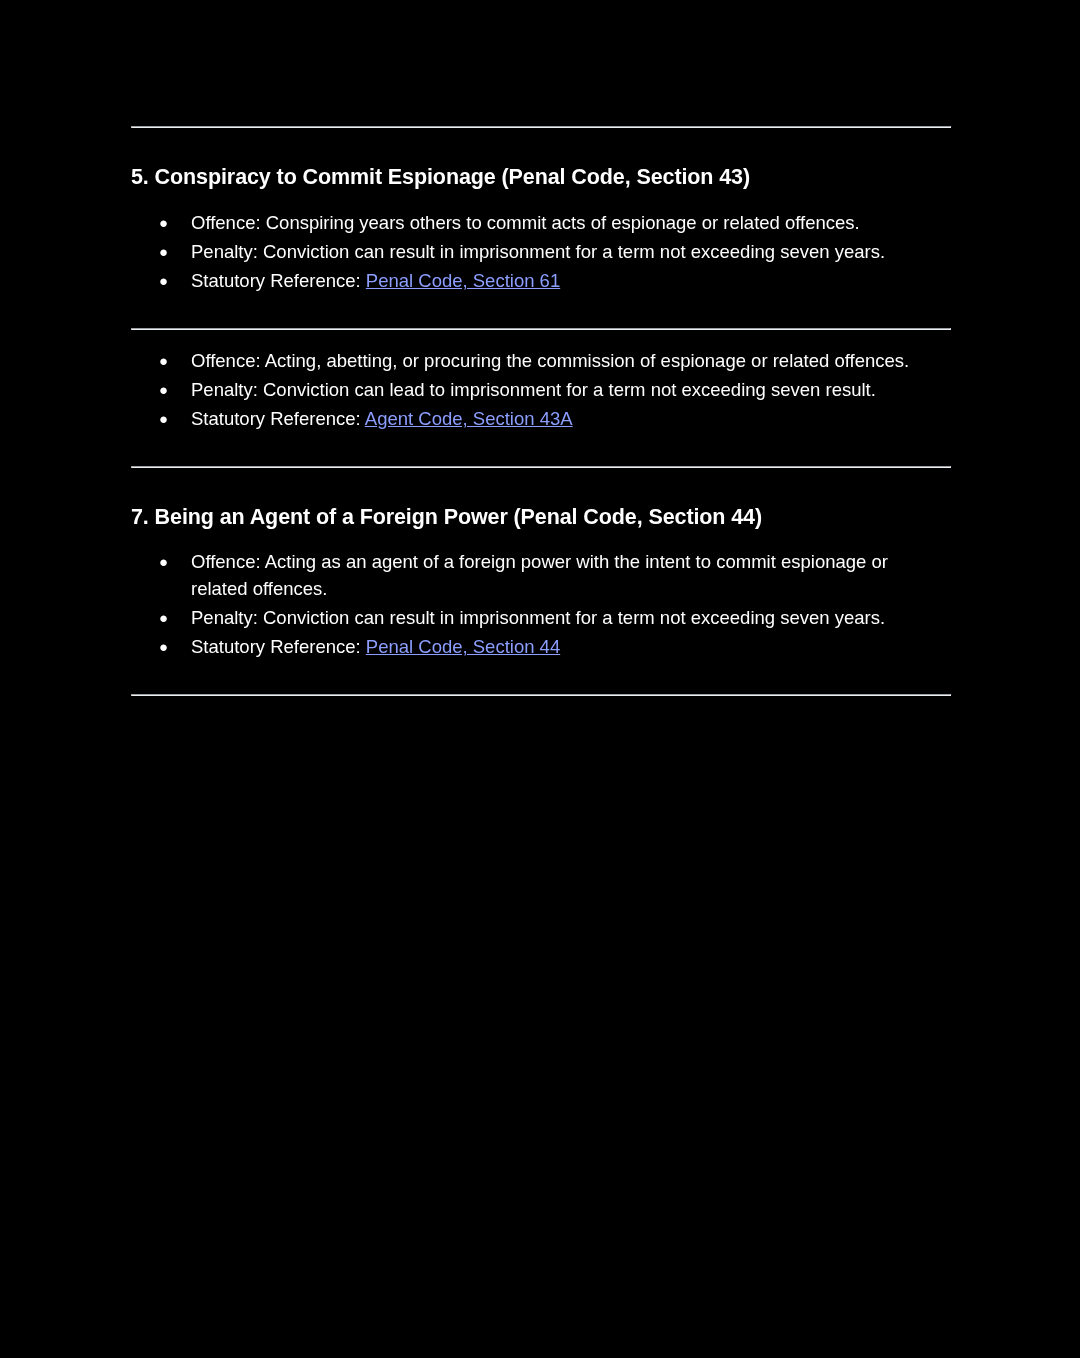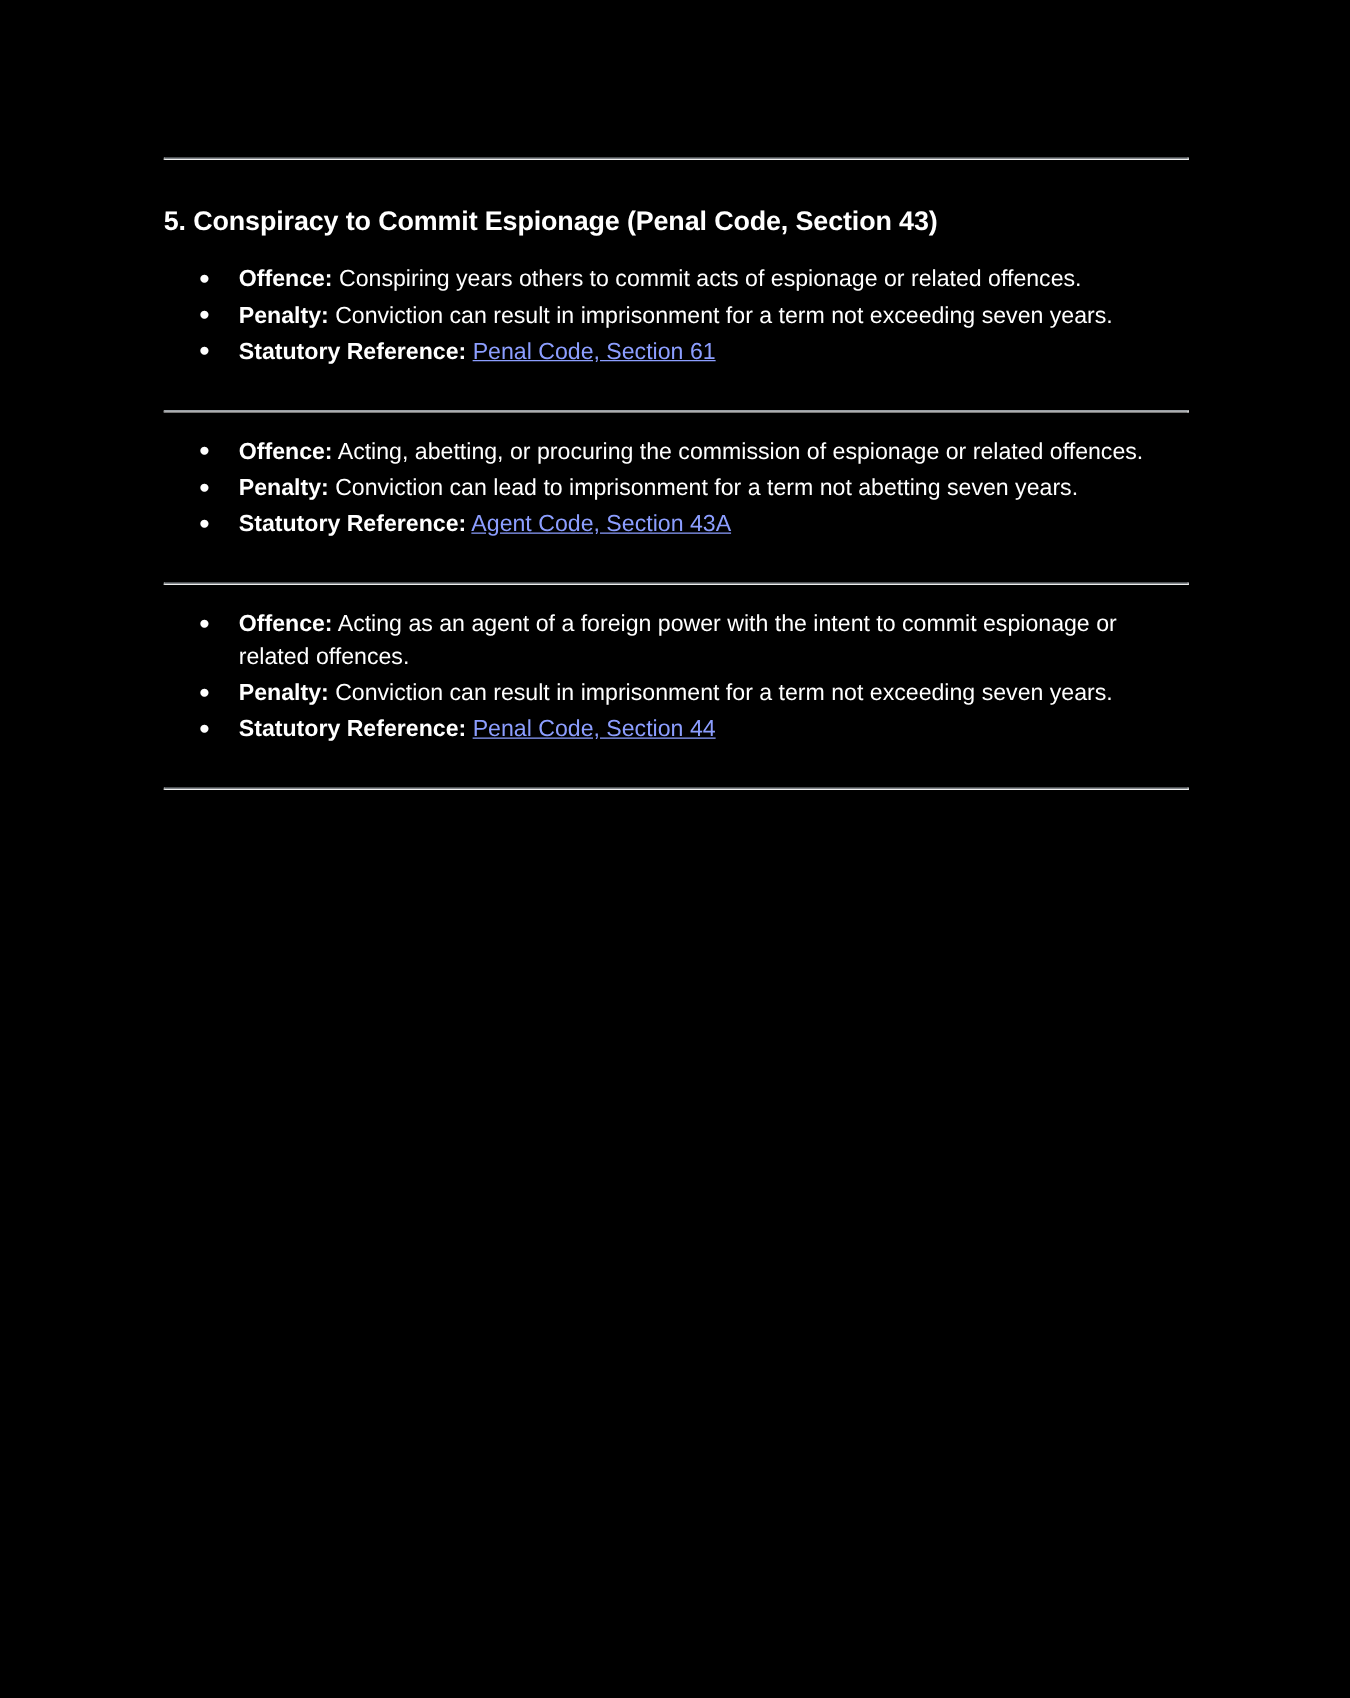--- a/index.html
+++ b/index.html
@@ -59,21 +59,21 @@
   }
   ul.items li .bullet {
     position: absolute;
     left: 28px;
     top: 0;
     font-size: 15px;
     line-height: 1.72;
     color: #ffffff;
   }
   .lbl {
-    font-weight: bold;
+    font-weight: normal;
   }
   a.ref-link {
     color: #8c9eff;
     text-decoration: underline;
   }
   .spacer-after-list {
     height: 30px;
   }
 </style>
 </head>
@@ -106,33 +106,34 @@
     <hr class="rule">
 
     <div class="section">
       <ul class="items">
         <li>
           <span class="bullet">●</span>
           <span class="lbl">Offence:</span><span> Acting, abetting, or procuring the commission of espionage or related offences.</span>
         </li>
         <li>
           <span class="bullet">●</span>
-          <span class="lbl">Penalty:</span><span> Conviction can lead to imprisonment for a term not abetting seven years.</span>
+          <span class="lbl">Penalty:</span><span> Conviction can lead to imprisonment for a term not exceeding seven result.</span>
         </li>
         <li>
           <span class="bullet">●</span>
           <span class="lbl">Statutory Reference:</span><span> </span><a class="ref-link" href="#">Agent Code, Section 43A</a>
         </li>
       </ul>
     </div>
 
     <div class="spacer-after-list"></div>
     <hr class="rule">
 
     <div class="section">
+      <h2 class="section-title">7. Being an Agent of a Foreign Power (Penal Code, Section 44)</h2>
       <ul class="items">
         <li>
           <span class="bullet">●</span>
           <span class="lbl">Offence:</span><span> Acting as an agent of a foreign power with the intent to commit espionage or related offences.</span>
         </li>
         <li>
           <span class="bullet">●</span>
           <span class="lbl">Penalty:</span><span> Conviction can result in imprisonment for a term not exceeding seven years.</span>
         </li>
         <li>

